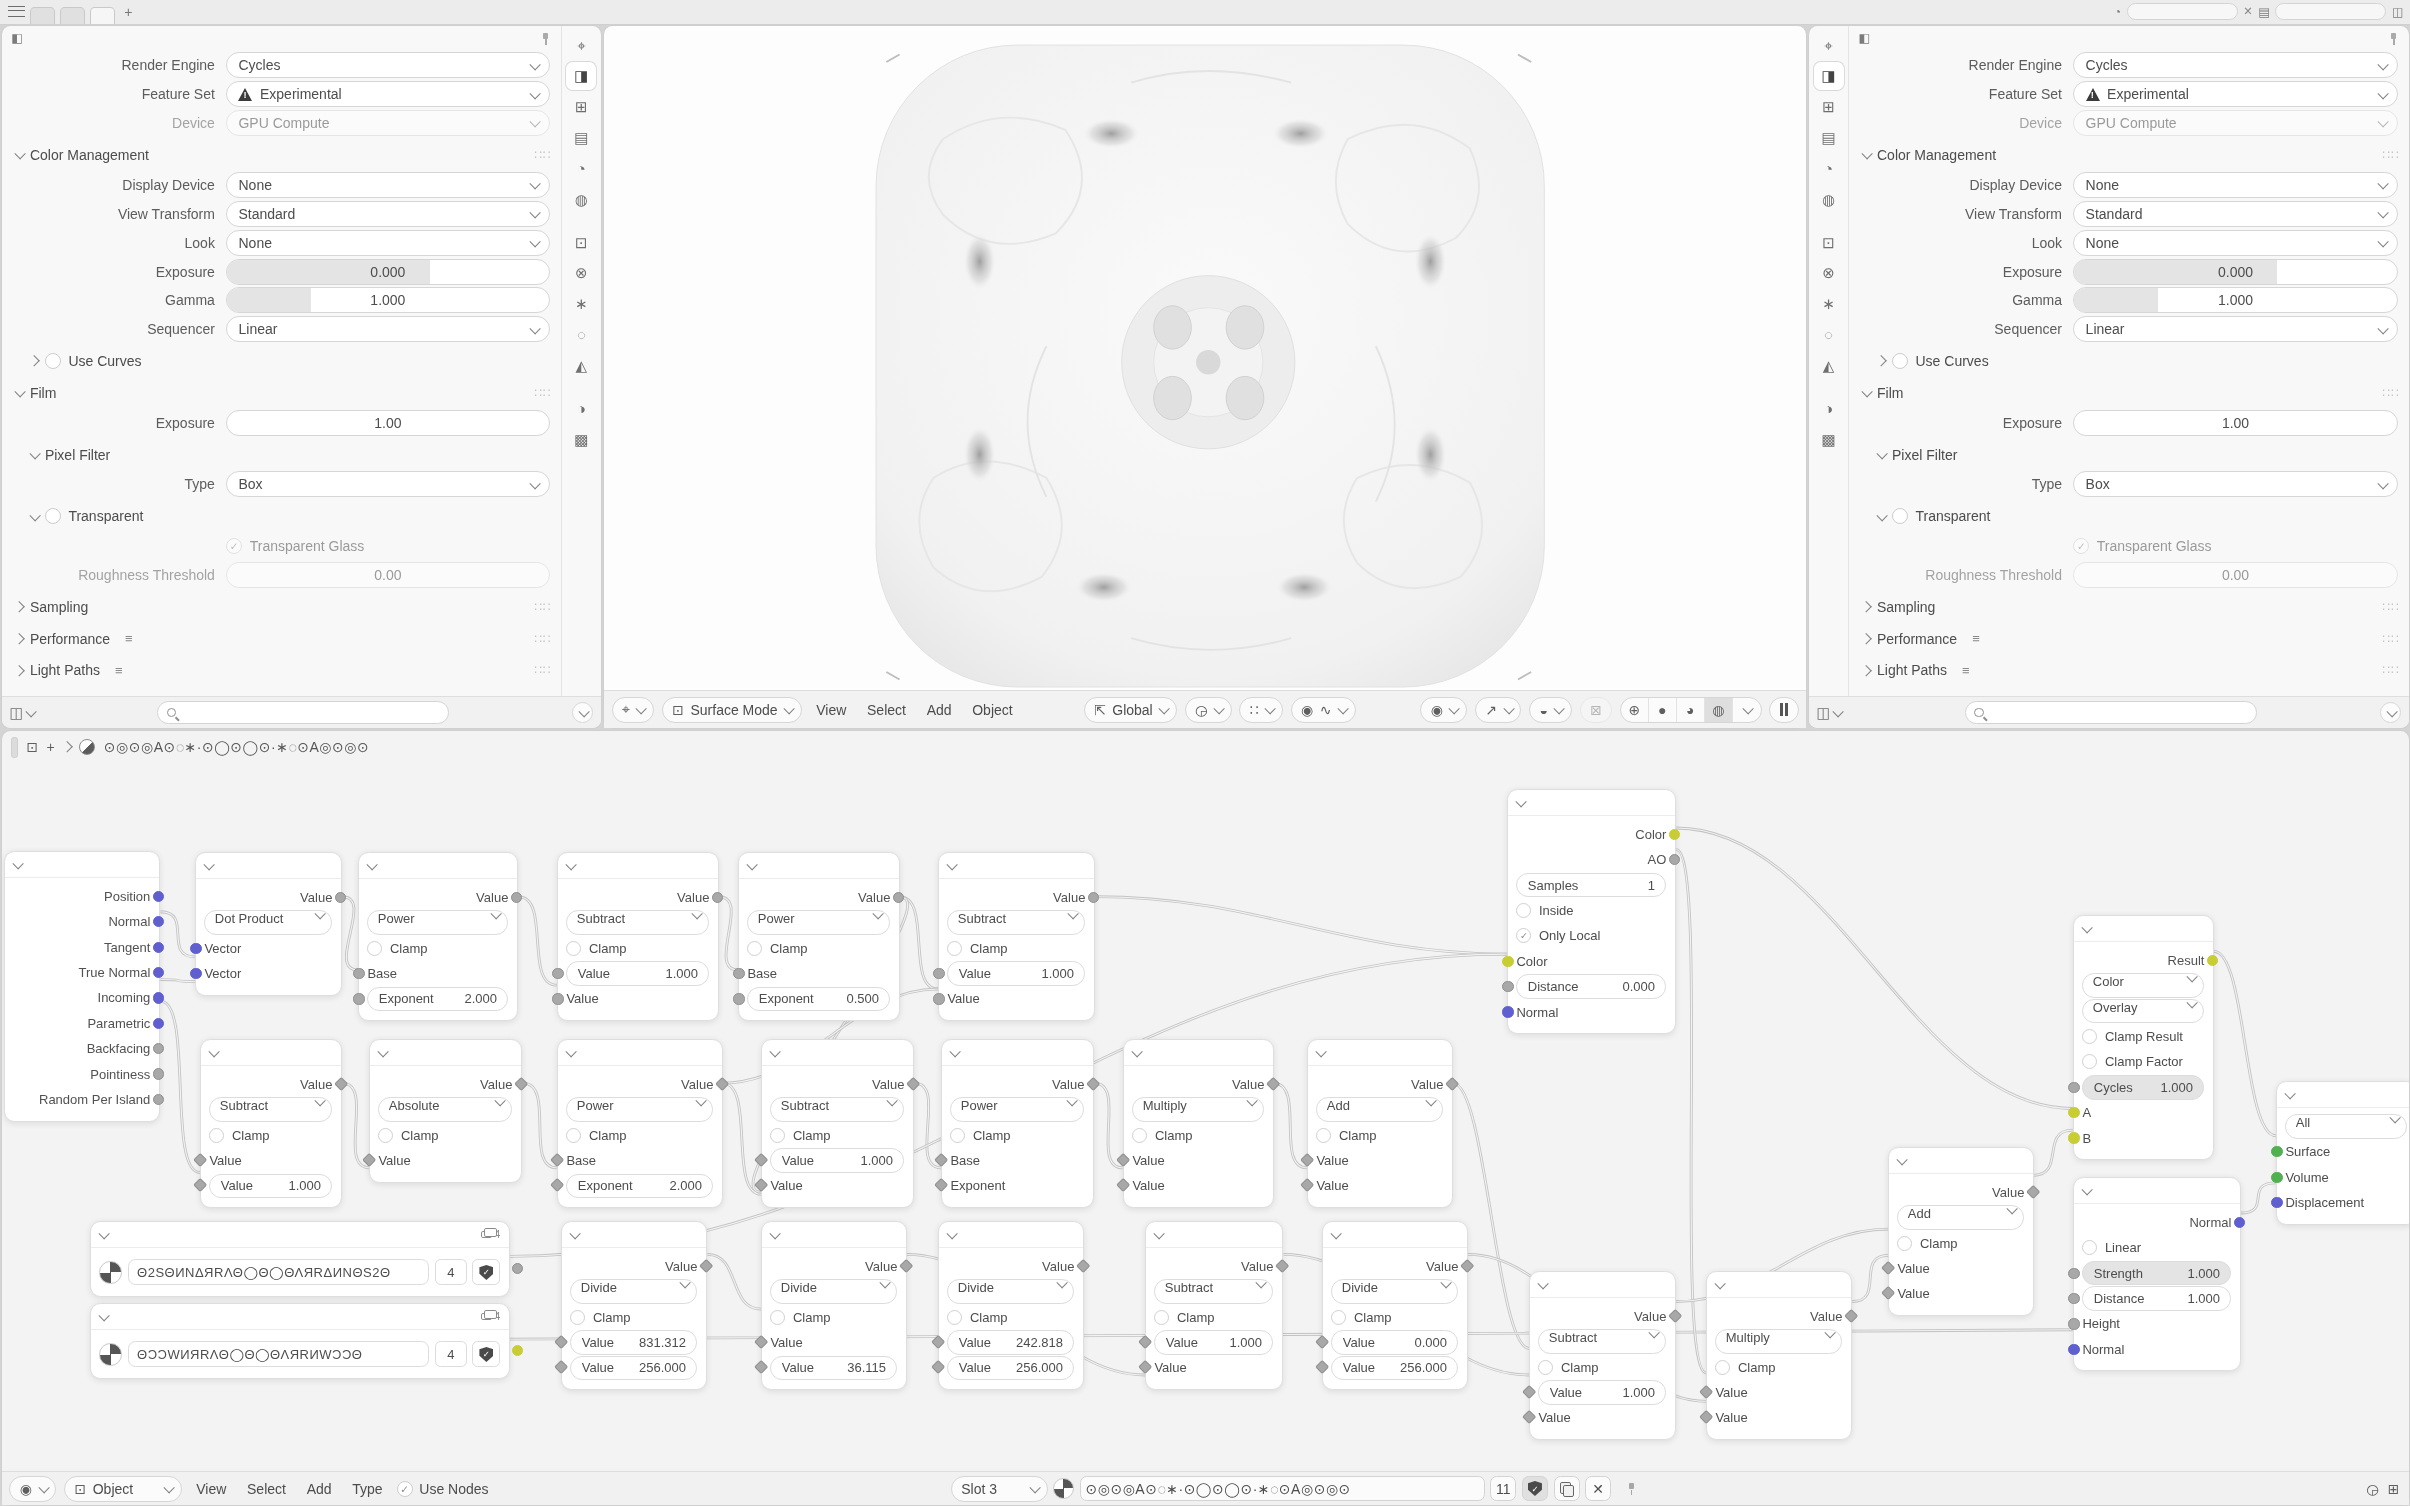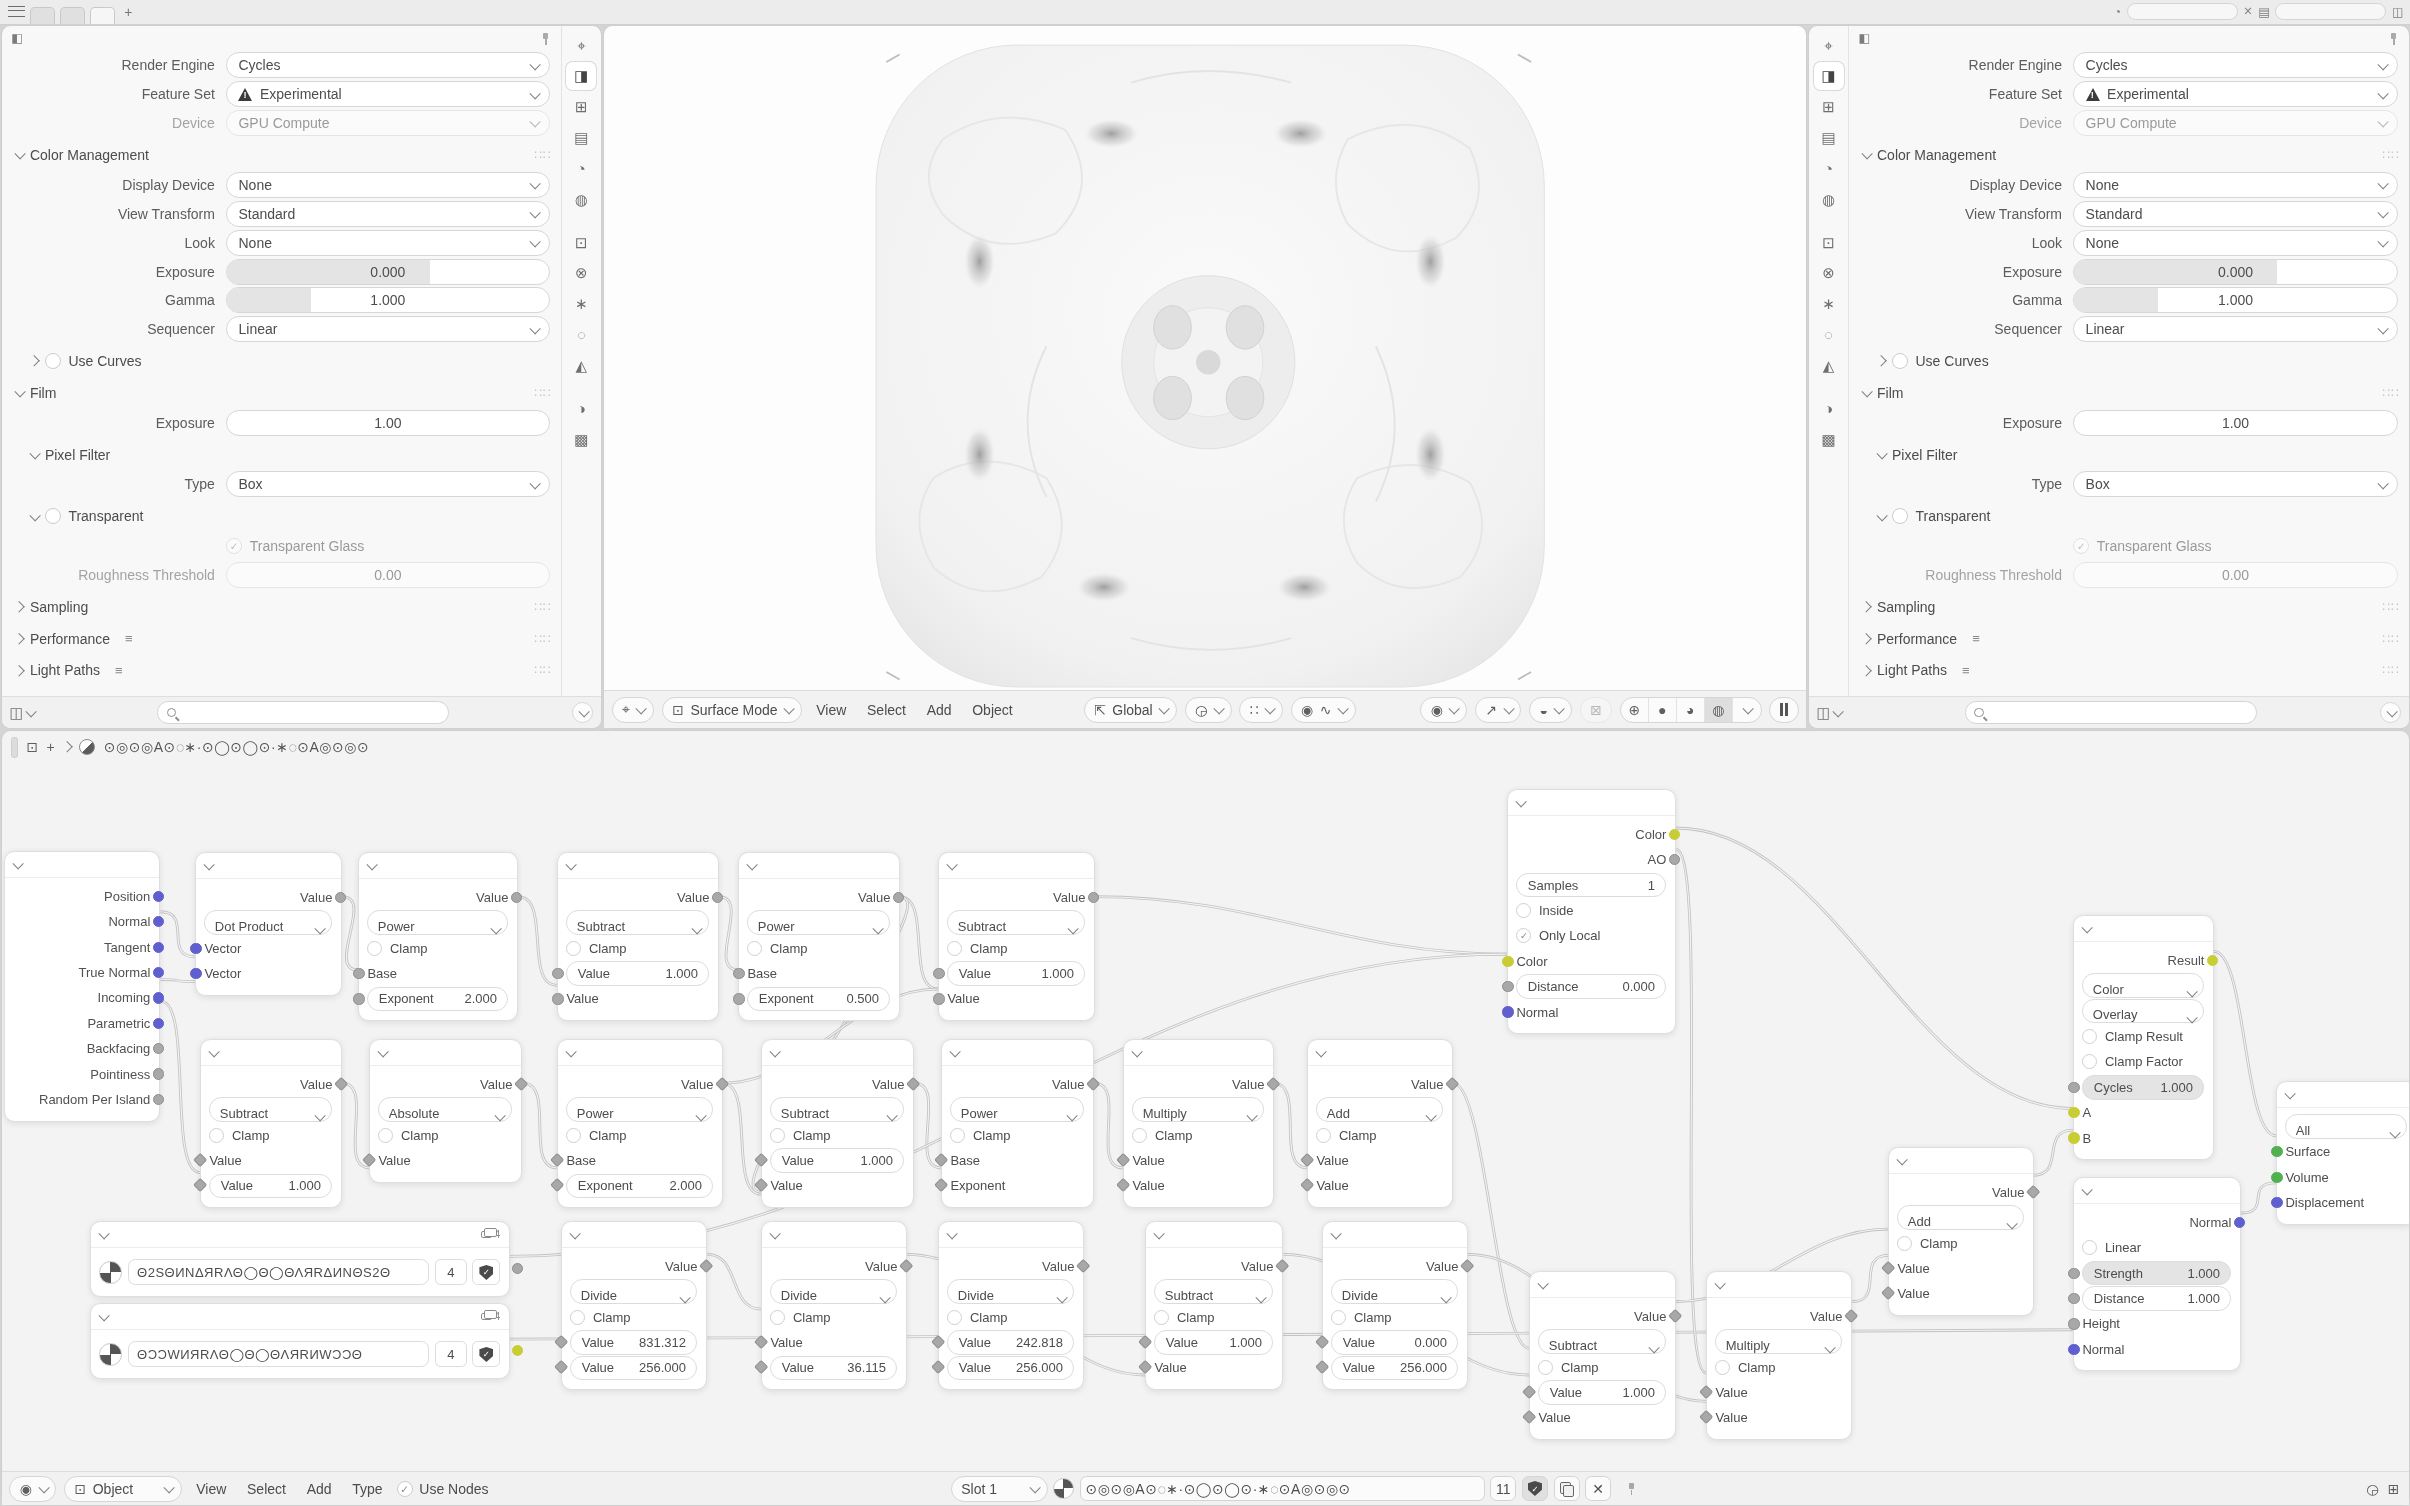--- a/index.html
+++ b/index.html
@@ -72,21 +72,21 @@
   .nub{width:6.6px;height:21px;background:#dcdcdc;border-radius:2.8px;border:0.9px solid #cfcfcf}
   .matball{width:16px;height:16px;border-radius:50%;border:0.9px solid #8c8c8c;background:linear-gradient(135deg,#fff 50%,#5c5c5c 50%);flex:none}
   .bcname{color:#555;letter-spacing:0.5px}
   #node-canvas{position:absolute;top:32px;left:0;right:0;bottom:34px;overflow:hidden}
   #wires{position:absolute;left:0;top:0}
   .node{position:absolute;background:#fff;border:0.9px solid #dedede;border-radius:10.4px;box-shadow:0 1.9px 6.6px rgba(0,0,0,.09);font-size:13px;color:#4d4d4d}
   .nhead{height:26px;display:flex;align-items:center;padding:0 8.5px;border-bottom:0.9px solid #ececec;justify-content:space-between}
   .nbody{padding:4.7px 8.5px 7.5px}
   .nrow{position:relative;display:flex;align-items:center;height:23.5px;margin:1.9px 0}
   .nrow.outr{justify-content:flex-end;color:#515151}
-  .nsel{flex:1;height:24.5px;border:0.9px solid #dcdcdc;border-radius:12.2px;display:flex;align-items:flex-end;padding:0 9.4px;gap:9px;background:#fff}
+  .nsel{flex:1;height:24.5px;border:0.9px solid #dcdcdc;border-radius:12.2px;display:flex;align-items:flex-start;padding:0 9.4px;gap:9px;background:#fff}
   .nsel span{flex:1;white-space:nowrap;overflow:hidden}
   .nfld{flex:1;height:24.5px;border:0.9px solid #dcdcdc;border-radius:12.2px;display:flex;align-items:center;padding:0 10.4px;background:#fff;position:relative;overflow:hidden}
   .nfld .fl{position:relative}
   .nfld .fv{margin-left:auto;position:relative}
   .nfld.filled{background:#e4e4e4}
   .sock{position:absolute;width:11.3px;height:11.3px;border:0.9px solid #8e8e8e;border-radius:50%;top:50%;margin-top:-5.6px;z-index:3}
   .sock.diamond{border-radius:1.9px;transform:rotate(45deg);width:10.4px;height:10.4px}
   .sock.inl{left:-14px}
   .sock.outl{right:-14px}
   .nchk{width:15px;height:15px;border:1.3px solid #d0d0d0;border-radius:50%;margin-right:7.5px;flex:none;display:flex;align-items:center;justify-content:center;font-size:9.4px;color:#8b8b8b}
@@ -1564,21 +1564,21 @@
       <span class="menu">View</span>
       <span class="menu">Select</span>
       <span class="menu">Add</span>
       <span class="menu">Type</span>
       <span style="display:flex;align-items:center;gap:6.6px">
           <span class="chk">✓</span>
           <span>Use Nodes</span>
         </span>
       <div class="footcenter">
         <span class="hpill">
-            <span>Slot 1</span>
+            <span>Slot 3</span>
             <i class="chevd" style="margin-left:26px"></i>
           </span>
         <span class="texball" style="width:21px;height:21px"></span>
         <span class="sbtn" style="min-width:405px;justify-content:flex-start;letter-spacing:0.5px">⊙◎⊙◎A⊙◌∗·⊙◯⊙◯⊙·∗◌⊙A◎⊙◎⊙</span>
         <span class="sbtn">11</span>
         <span class="sbtn dark">
             <span class="shieldglyph">✓</span>
           </span>
         <span class="sbtn">
             <span class="copyic"></span>

